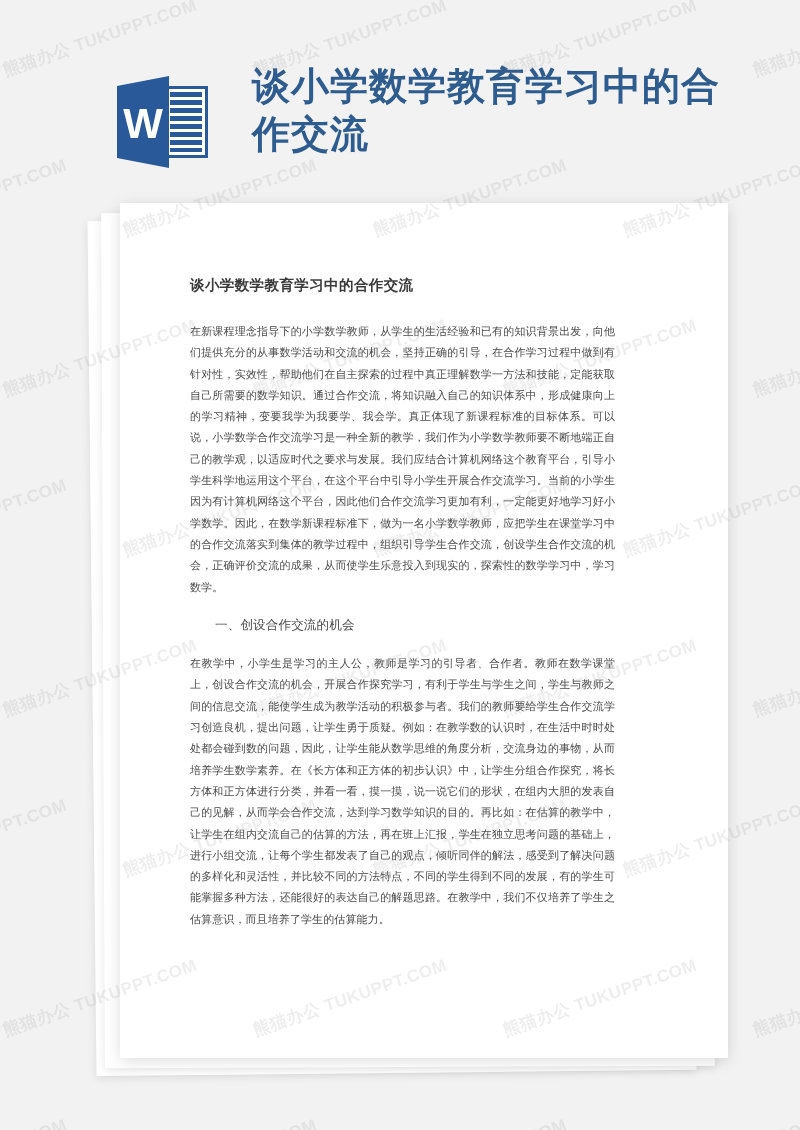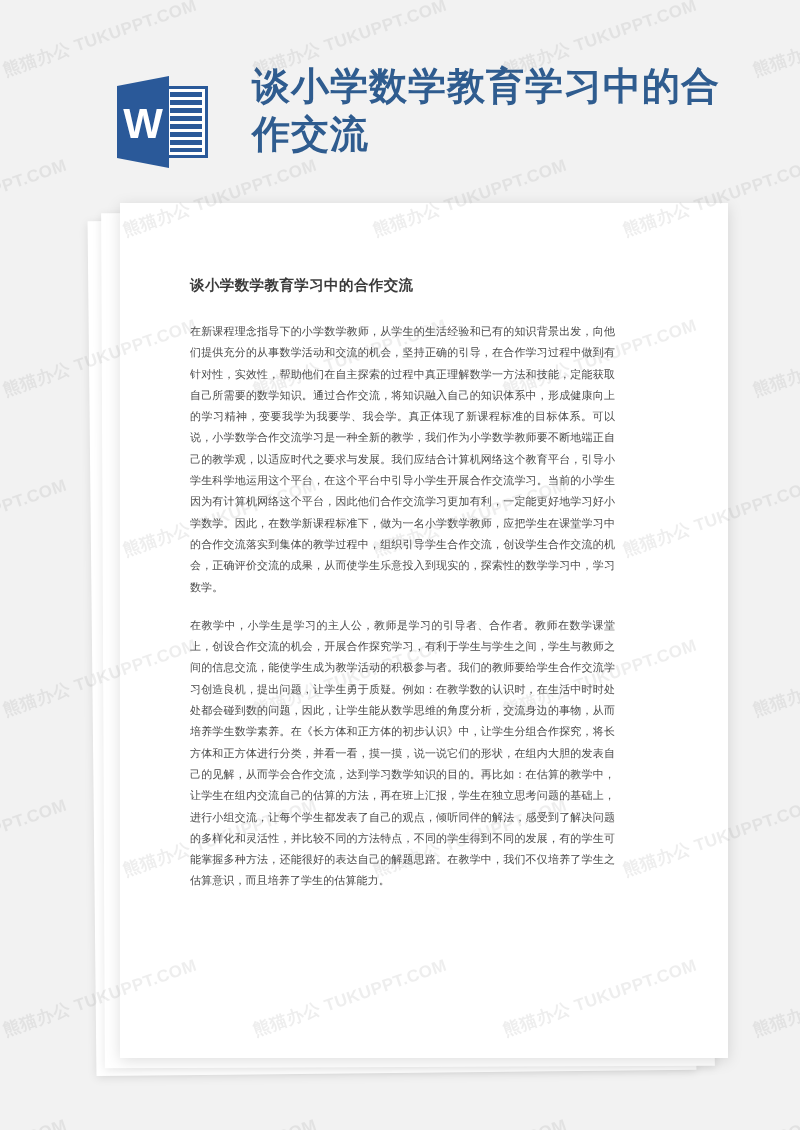--- a/index.html
+++ b/index.html
@@ -165,20 +165,21 @@
 </div>
 
 <div class="sheet sheet-back-2"></div>
 <div class="sheet sheet-back-1"></div>
 
 <div class="sheet sheet-front">
   <div class="page-inner">
     <h1 class="doc-title">谈小学数学教育学习中的合作交流</h1>
     <div id="doc-blocks">
         <p class="doc-para">在新课程理念指导下的小学数学教师，从学生的生活经验和已有的知识背景出发，向他们提供充分的从事数学活动和交流的机会，坚持正确的引导，在合作学习过程中做到有针对性，实效性，帮助他们在自主探索的过程中真正理解数学一方法和技能，定能获取自己所需要的数学知识。通过合作交流，将知识融入自己的知识体系中，形成健康向上的学习精神，变要我学为我要学、我会学。真正体现了新课程标准的目标体系。可以说，小学数学合作交流学习是一种全新的教学，我们作为小学数学教师要不断地端正自己的教学观，以适应时代之要求与发展。我们应结合计算机网络这个教育平台，引导小学生科学地运用这个平台，在这个平台中引导小学生开展合作交流学习。当前的小学生因为有计算机网络这个平台，因此他们合作交流学习更加有利，一定能更好地学习好小学数学。因此，在数学新课程标准下，做为一名小学数学教师，应把学生在课堂学习中的合作交流落实到集体的教学过程中，组织引导学生合作交流，创设学生合作交流的机会，正确评价交流的成果，从而使学生乐意投入到现实的，探索性的数学学习中，学习数学。</p>
+        <p class="doc-subhead">一、创设合作交流的机会</p>
         <p class="doc-para">在教学中，小学生是学习的主人公，教师是学习的引导者、合作者。教师在数学课堂上，创设合作交流的机会，开展合作探究学习，有利于学生与学生之间，学生与教师之间的信息交流，能使学生成为教学活动的积极参与者。我们的教师要给学生合作交流学习创造良机，提出问题，让学生勇于质疑。例如：在教学数的认识时，在生活中时时处处都会碰到数的问题，因此，让学生能从数学思维的角度分析，交流身边的事物，从而培养学生数学素养。在《长方体和正方体的初步认识》中，让学生分组合作探究，将长方体和正方体进行分类，并看一看，摸一摸，说一说它们的形状，在组内大胆的发表自己的见解，从而学会合作交流，达到学习数学知识的目的。再比如：在估算的教学中，让学生在组内交流自己的估算的方法，再在班上汇报，学生在独立思考问题的基础上，进行小组交流，让每个学生都发表了自己的观点，倾听同伴的解法，感受到了解决问题的多样化和灵活性，并比较不同的方法特点，不同的学生得到不同的发展，有的学生可能掌握多种方法，还能很好的表达自己的解题思路。在教学中，我们不仅培养了学生之估算意识，而且培养了学生的估算能力。</p>
       </div>
   </div>
 </div>
 
 <div class="watermark-layer" id="watermark-layer">
     <div class="wm" style="left: 0px; top: 60px;">熊猫办公 TUKUPPT.COM</div>
     <div class="wm" style="left: 250px; top: 60px;">熊猫办公 TUKUPPT.COM</div>
     <div class="wm" style="left: 500px; top: 60px;">熊猫办公 TUKUPPT.COM</div>
     <div class="wm" style="left: 750px; top: 60px;">熊猫办公 TUKUPPT.COM</div>

